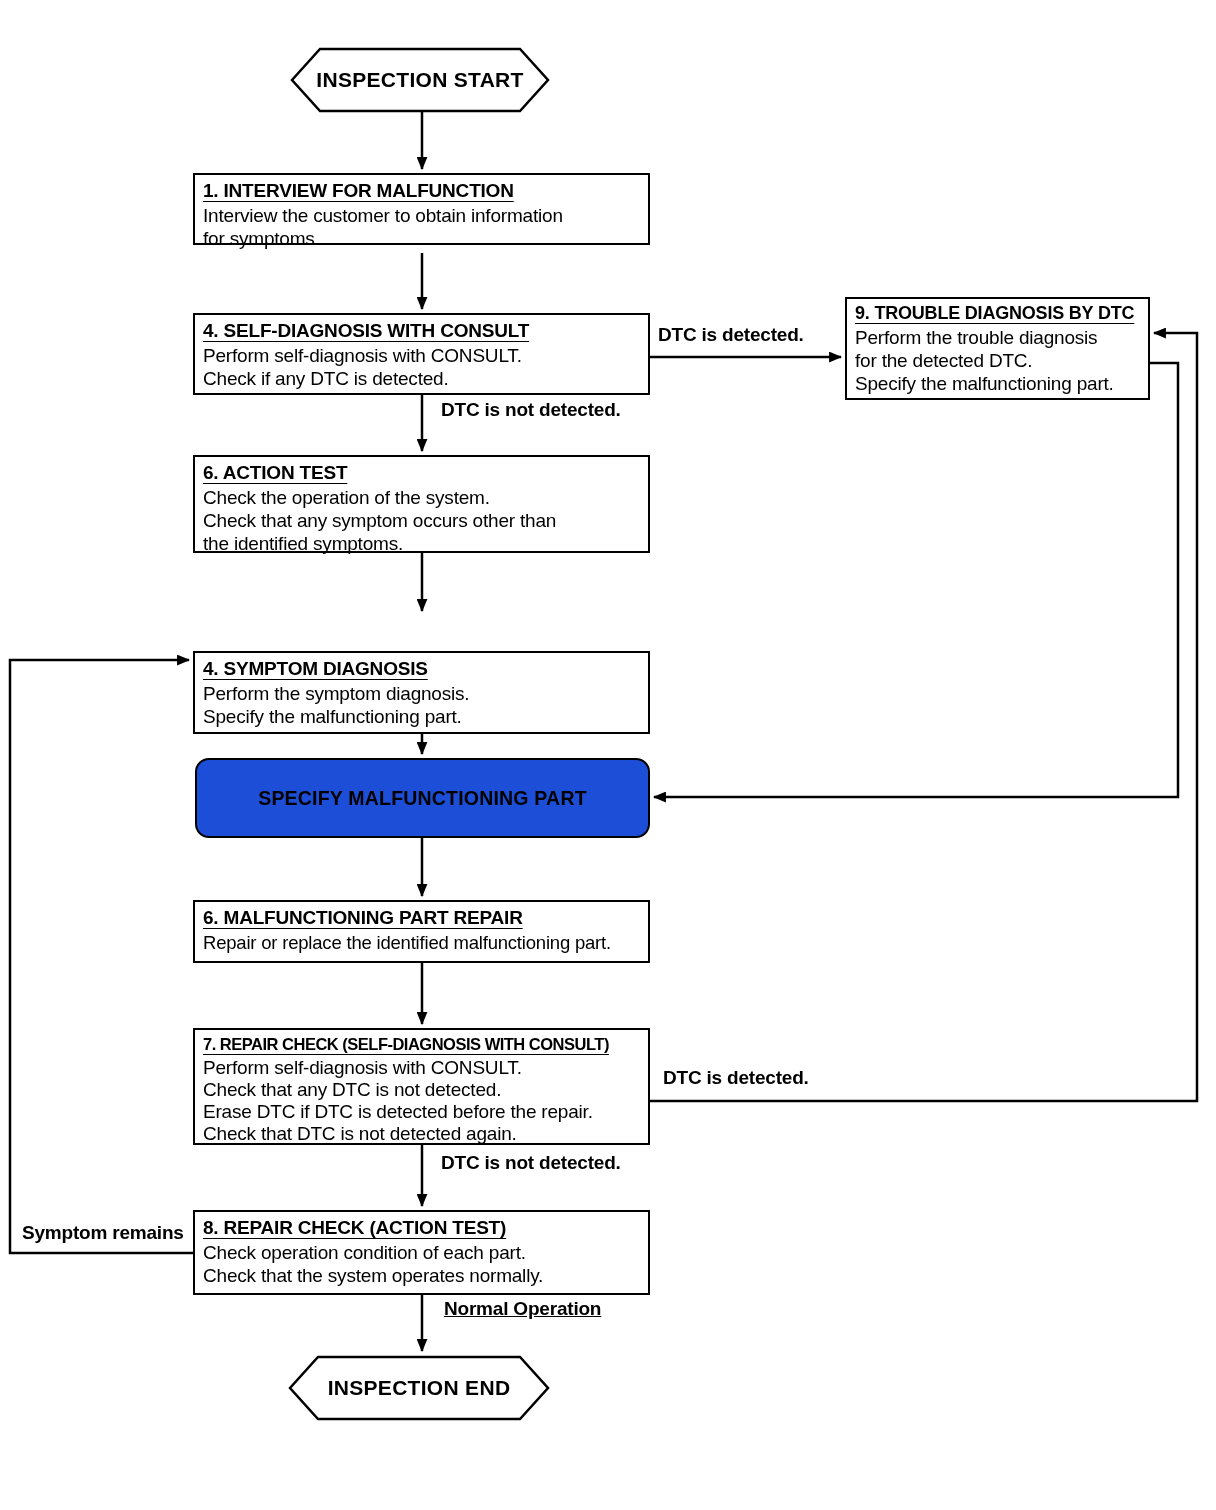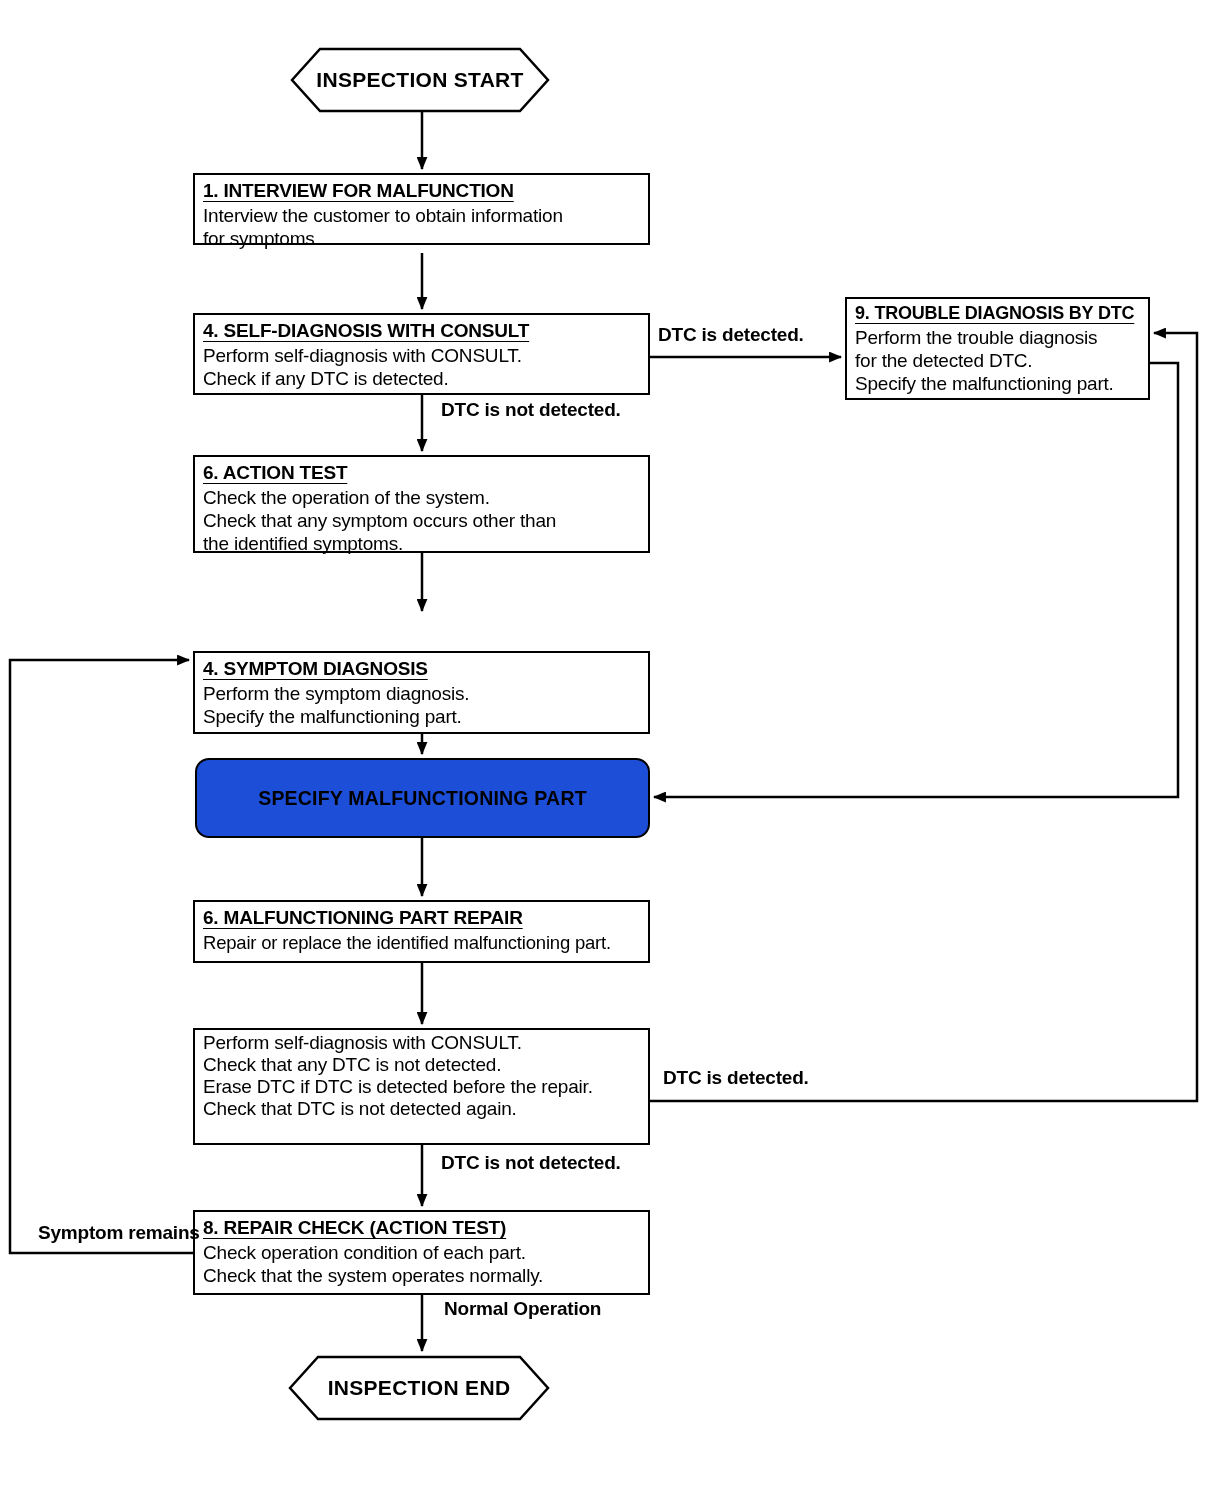--- a/index.html
+++ b/index.html
@@ -151,20 +151,21 @@
   <div class="rounded-box" style="left:195px; top:758px; width:455px; height:80px;">
     <span>SPECIFY MALFUNCTIONING PART</span>
   </div>
 
   <div class="box" style="left:193px; top:900px; width:457px; height:63px;">
     <div class="box-title">6. MALFUNCTIONING PART REPAIR</div>
     <div class="box-body" style="font-size:18.5px;">Repair or replace the identified malfunctioning part.</div>
   </div>
 
   <div class="box" style="left:193px; top:1028px; width:457px; height:117px; padding-top:2px;">
+    <div class="box-title condensed">7. REPAIR CHECK (SELF-DIAGNOSIS WITH CONSULT)</div>
     <div class="box-body" style="line-height:22px;">Perform self-diagnosis with CONSULT.
 Check that any DTC is not detected.
 Erase DTC if DTC is detected before the repair.
 Check that DTC is not detected again.</div>
   </div>
 
   <div class="box" style="left:193px; top:1210px; width:457px; height:85px;">
     <div class="box-title">8. REPAIR CHECK (ACTION TEST)</div>
     <div class="box-body">Check operation condition of each part.
 Check that the system operates normally.</div>
@@ -174,16 +175,16 @@
     <svg width="262" height="66" viewBox="0 0 262 66">
       <polygon points="2,33 30,2 232,2 260,33 232,64 30,64" fill="#ffffff" stroke="#000000" stroke-width="2.5"></polygon>
     </svg>
     <div class="terminal-label">INSPECTION END</div>
   </div>
 
   <div class="edge-label" style="left:658px; top:324px;">DTC is detected.</div>
   <div class="edge-label" style="left:441px; top:399px;">DTC is not detected.</div>
   <div class="edge-label" style="left:663px; top:1067px;">DTC is detected.</div>
   <div class="edge-label" style="left:441px; top:1152px;">DTC is not detected.</div>
-  <div class="edge-label" style="left:38px; top:1222px;">Symptom remains</div>
-  <div class="edge-label" style="left:444px; top:1298px;">Normal Operation</div>
+  <div class="edge-label" style="left:22px; top:1222px;">Symptom remains</div>
+  <div class="edge-label" style="left:444px; top:1298px;text-decoration:underline;">Normal Operation</div>
 
 </div>
 
 </body></html>

